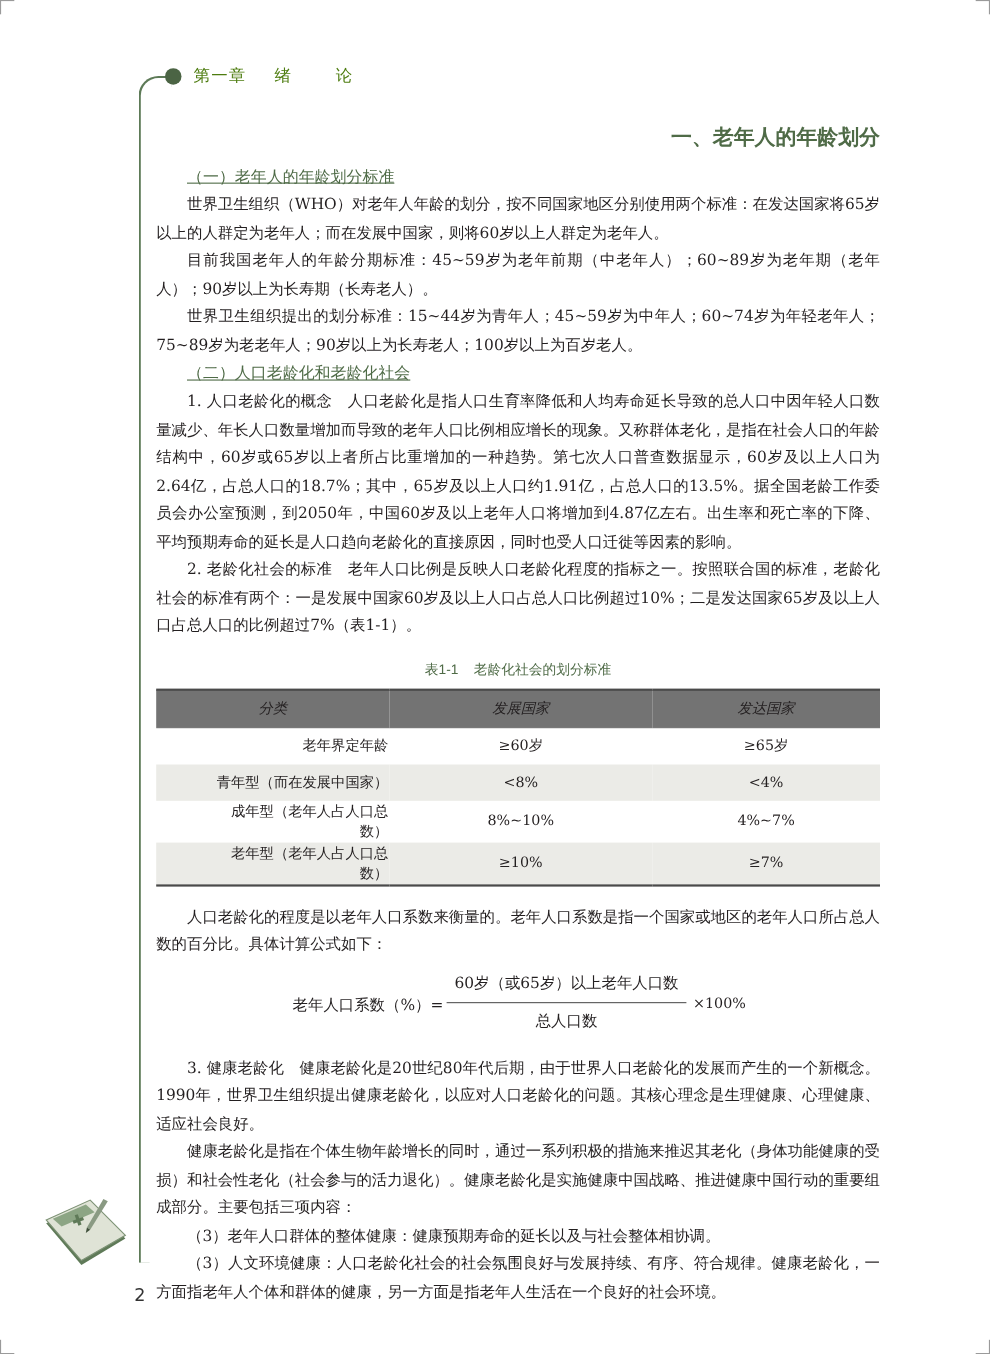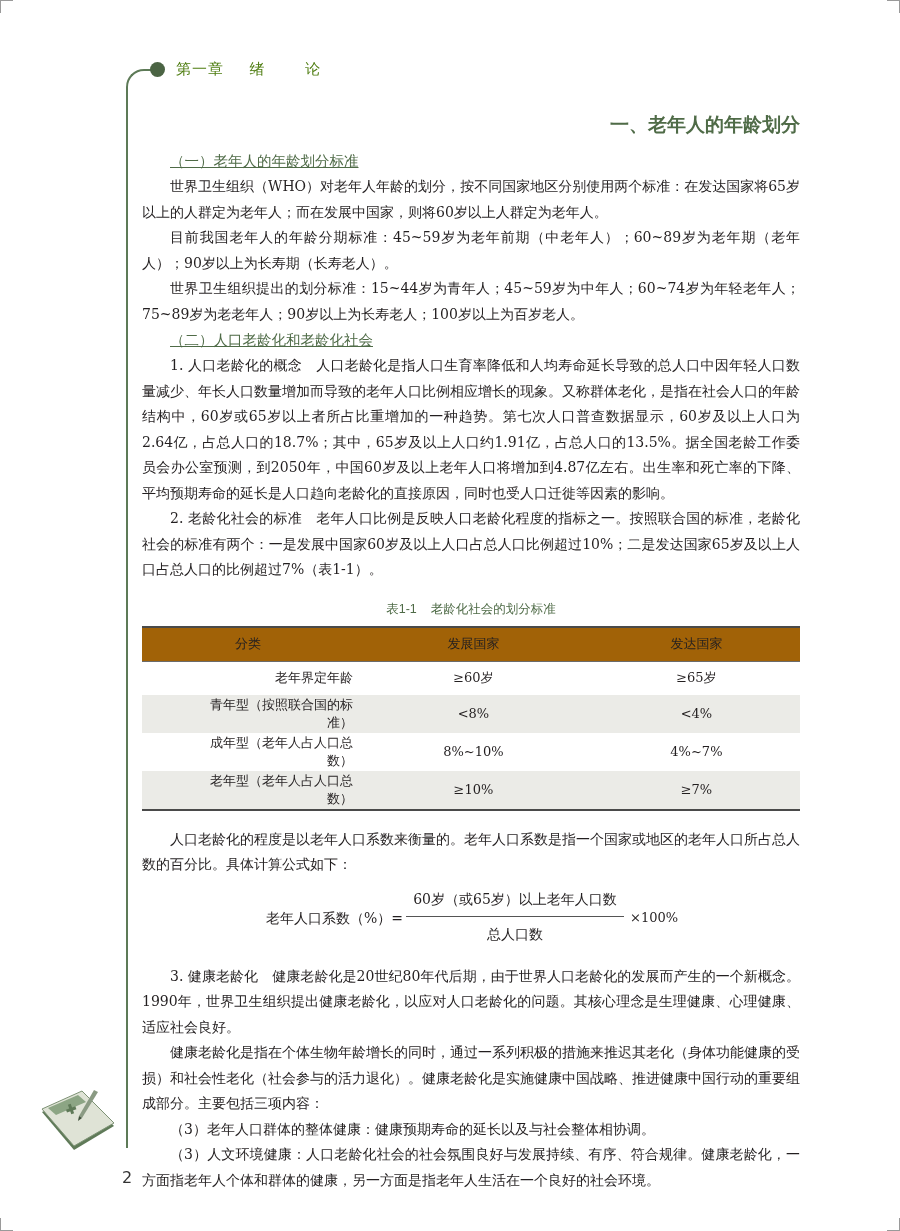--- a/index.html
+++ b/index.html
@@ -22,21 +22,21 @@
 
   .content { position: absolute; left: 142px; top: 112px; width: 658px; }
   h1.sec { margin: 0 0 10px 30px; font-family: "DejaVu Sans", sans-serif; font-size: 19px; font-weight: bold; color: #4f6b47; text-align: right; }
   h2.sub { margin: 0; font-family: "DejaVu Sans", sans-serif; font-size: 14.5px; font-weight: normal; color: #4f6b47; line-height: 26px; padding-left: 28px; text-decoration: underline; }
   p { margin: 0; font-size: 14px; line-height: 25.5px; text-indent: 28px; text-align: justify; }
 
   .caption { margin: 18px 0 8px 0; text-align: center; font-family: Liberation Sans, sans-serif; font-size: 12.5px; color: #4f6b47; }
   .caption .gap { display: inline-block; width: 14px; }
 
   table.t { width: 658px; border-collapse: collapse; font-size: 13px; }
-  table.t thead tr { background: #a16207; border-top: 2px solid #4a4a4a; border-bottom: 1px solid #6b6b6b; }
+  table.t thead tr { background: #737373; border-top: 2px solid #4a4a4a; border-bottom: 1px solid #6b6b6b; font-style: italic; }
   table.t th { font-weight: normal; height: 31px; }
   table.t td { height: 31px; text-align: center; }
   table.t td.left { text-align: right; padding-left: 52px; }
   table.t tbody tr:nth-child(even) { background: #ebebe7; }
   table.t tbody tr:last-child { border-bottom: 2px solid #4a4a4a; }
   table.t th.c1 { width: 210px; }
 
   .formula { position: relative; height: 68px; margin: 10px 0 8px 0; font-size: 14px; }
   .formula .lhs { position: absolute; left: 124px; top: 22px; }
   .formula .frac { position: absolute; left: 264px; top: 0; width: 218px; text-align: center; }
@@ -91,21 +91,21 @@
         <th>发达国家</th>
       </tr>
     </thead>
     <tbody>
       <tr>
         <td class="left">老年界定年龄</td>
         <td>≥60岁</td>
         <td>≥65岁</td>
       </tr>
       <tr>
-        <td class="left">青年型（按照联合国的标准）</td>
+        <td class="left">青年型（而在发展中国家）</td>
         <td>&lt;8%</td>
         <td>&lt;4%</td>
       </tr>
       <tr>
         <td class="left">成年型（老年人占人口总数）</td>
         <td>8%~10%</td>
         <td>4%~7%</td>
       </tr>
       <tr>
         <td class="left">老年型（老年人占人口总数）</td>

